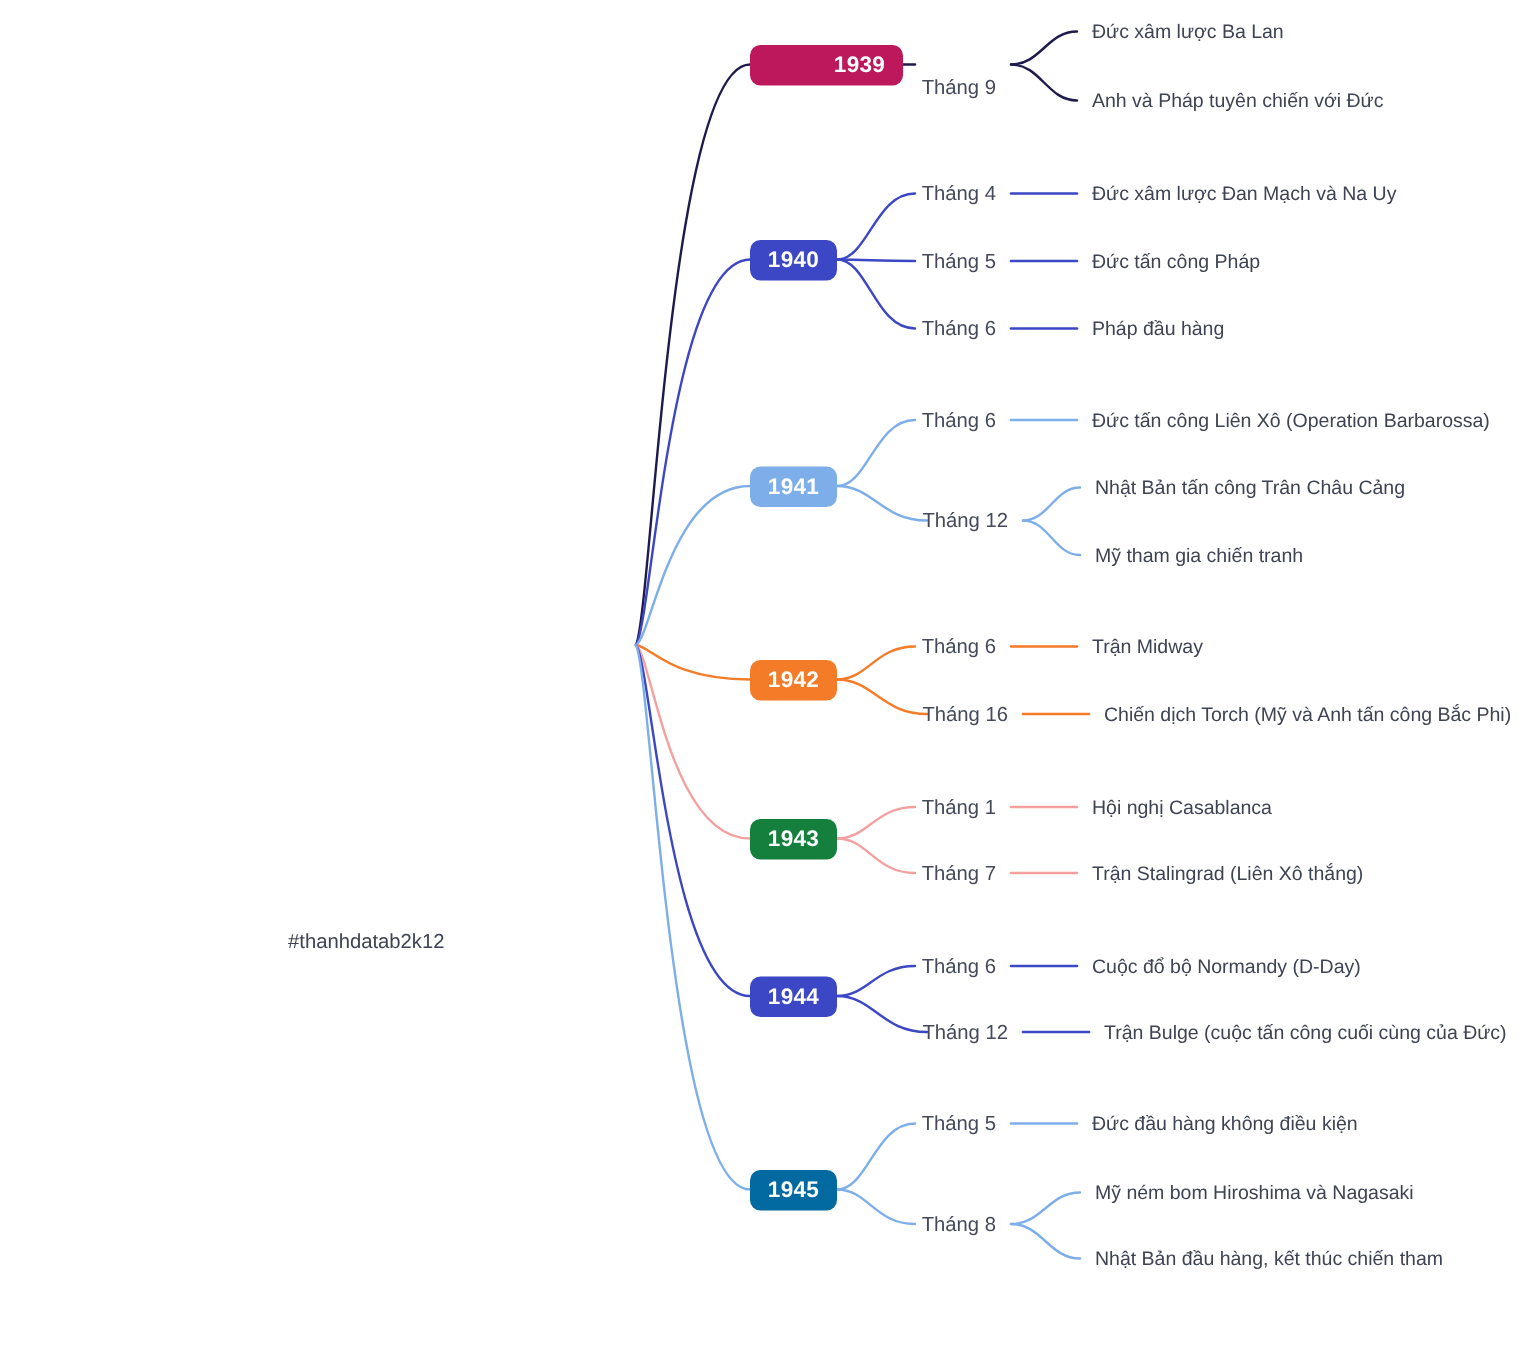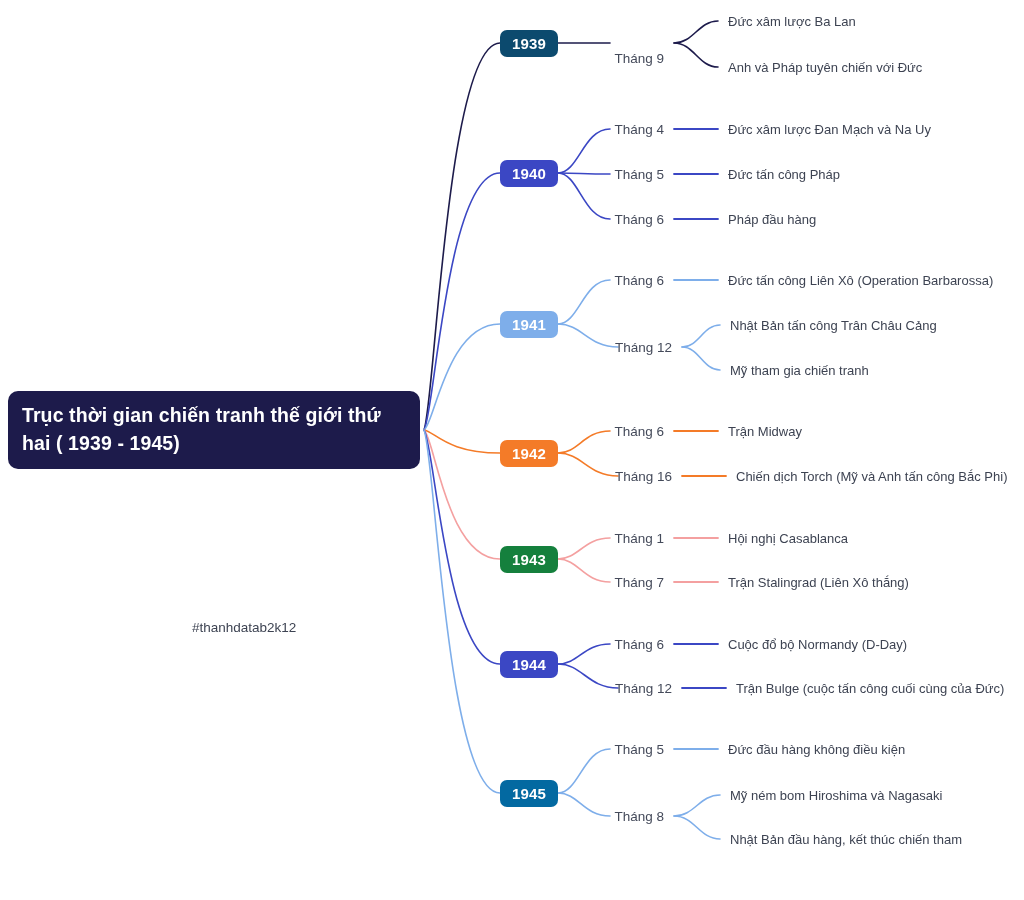--- a/index.html
+++ b/index.html
@@ -136,31 +136,28 @@
       <path d="M 558 664 C 582.3 664, 587.7 688, 618 688" stroke="#3b47c4" stroke-width="1.6" fill="none" stroke-linecap="round"></path>
       <path d="M 682 688 L 726 688" stroke="#3b47c4" stroke-width="1.8" fill="none" stroke-linecap="round"></path>
       <path d="M 424 430 C 434.64 451.78, 446.8 793, 500 793" stroke="#7eaeea" stroke-width="1.6" fill="none" stroke-linecap="round"></path>
       <path d="M 558 793 C 578.7 793, 583.3 749, 610 749" stroke="#7eaeea" stroke-width="1.6" fill="none" stroke-linecap="round"></path>
       <path d="M 674 749 L 718 749" stroke="#7eaeea" stroke-width="1.8" fill="none" stroke-linecap="round"></path>
       <path d="M 558 793 C 578.7 793, 583.3 816, 610 816" stroke="#7eaeea" stroke-width="1.6" fill="none" stroke-linecap="round"></path>
       <path d="M 674 816 C 694.7 816, 699.3 795, 720 795" stroke="#7eaeea" stroke-width="1.6" fill="none" stroke-linecap="round"></path>
       <path d="M 674 816 C 694.7 816, 699.3 839, 720 839" stroke="#7eaeea" stroke-width="1.6" fill="none" stroke-linecap="round"></path>
     </svg>
 
-  <div class="root-node">
-    <span>Trục thời gian chiến tranh thế giới thứ hai ( 1939 - 1945)</span>
-  </div>
 
   <div class="watermark">#thanhdatab2k12</div>
 
   <div id="nodes">
       <div class="month-label" style="left: 464px; width: 200px; top: 58px;">Tháng 9</div>
       <div class="leaf-label" style="left: 728px; top: 21px;">Đức xâm lược Ba Lan</div>
       <div class="leaf-label" style="left: 728px; top: 67px;">Anh và Pháp tuyên chiến với Đức</div>
-      <div class="year-badge" style="left: 500px; top: 29.5px; background: #0c4a6e;">1939</div>
+      <div class="year-badge" style="left: 500px; top: 29.5px; background: #be185d; padding-left: 44px;">1939</div>
       <div class="month-label" style="left: 464px; width: 200px; top: 129px;">Tháng 4</div>
       <div class="leaf-label" style="left: 728px; top: 129px;">Đức xâm lược Đan Mạch và Na Uy</div>
       <div class="month-label" style="left: 464px; width: 200px; top: 174px;">Tháng 5</div>
       <div class="leaf-label" style="left: 728px; top: 174px;">Đức tấn công Pháp</div>
       <div class="month-label" style="left: 464px; width: 200px; top: 219px;">Tháng 6</div>
       <div class="leaf-label" style="left: 728px; top: 219px;">Pháp đầu hàng</div>
       <div class="year-badge" style="left: 500px; top: 159.5px; background: rgb(59, 71, 196);">1940</div>
       <div class="month-label" style="left: 464px; width: 200px; top: 280px;">Tháng 6</div>
       <div class="leaf-label" style="left: 728px; top: 280px;">Đức tấn công Liên Xô (Operation Barbarossa)</div>
       <div class="month-label" style="left: 472px; width: 200px; top: 347px;">Tháng 12</div>

